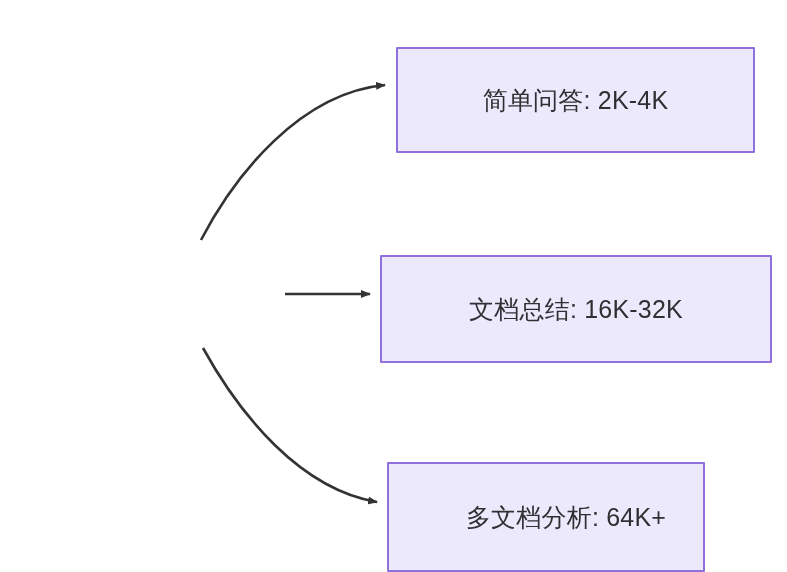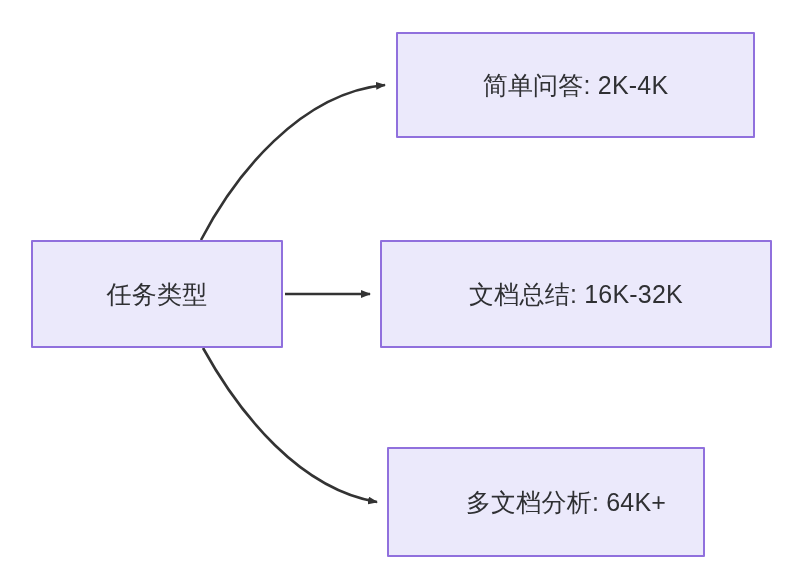--- a/index.html
+++ b/index.html
@@ -27,20 +27,21 @@
   }
   .node {
     position: absolute;
     box-sizing: border-box;
     display: flex;
     align-items: center;
     justify-content: center;
     background: #ebe9fb;
     border: 2px solid #9070dd;
     border-radius: 1px;
+    margin-top: 15px;
   }
   .node-label {
     font-size: 25px;
     line-height: 1.2;
     color: #2f3033;
     white-space: nowrap;
     letter-spacing: 0.2px;
   }
   
   #node-root  { left: 31px;  top: 240px; width: 252px; height: 108px; }
@@ -60,23 +61,20 @@
       </marker>
     </defs>
 
     <path d="M 201,240 C 235,175 300,93 385,85" fill="none" stroke="#333333" stroke-width="2.6" marker-end="url(#arrowhead)"></path>
 
     <path d="M 285,294 L 370,294" fill="none" stroke="#333333" stroke-width="2.6" marker-end="url(#arrowhead)"></path>
 
     <path d="M 203,348 C 240,415 300,489 377,502" fill="none" stroke="#333333" stroke-width="2.6" marker-end="url(#arrowhead)"></path>
   </svg>
 
-  <div class="node" id="node-root">
-    <span class="node-label">任务类型</span>
-  </div>
 
   <div class="node" id="node-qa">
     <span class="node-label">简单问答: 2K-4K</span>
   </div>
 
   <div class="node" id="node-sum">
     <span class="node-label">文档总结: 16K-32K</span>
   </div>
 
   <div class="node" id="node-multi">

